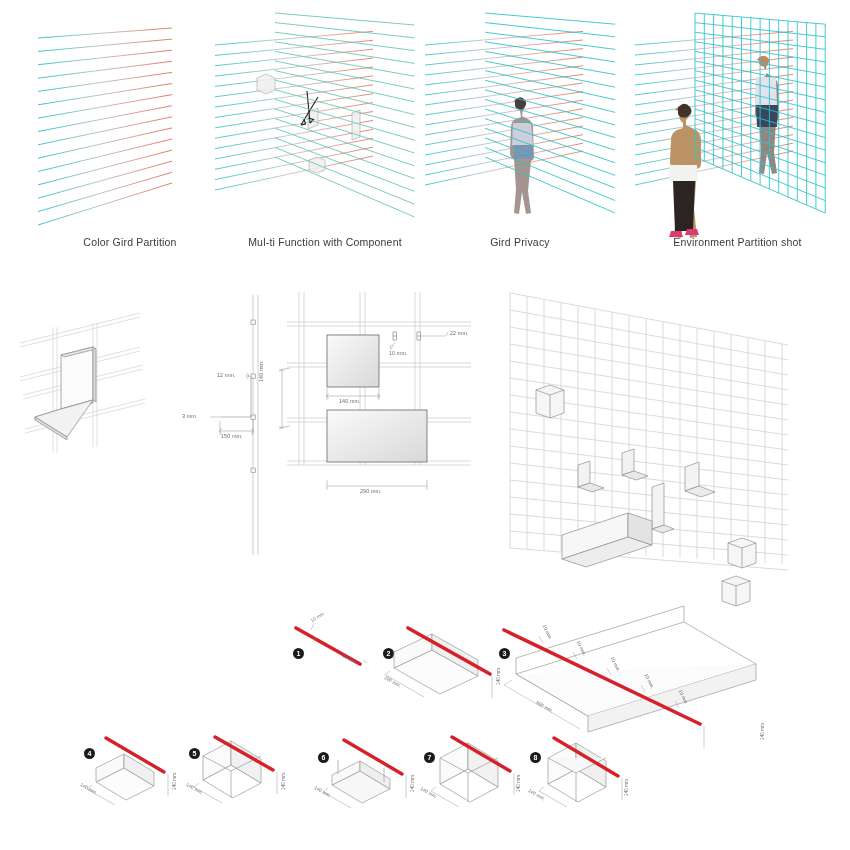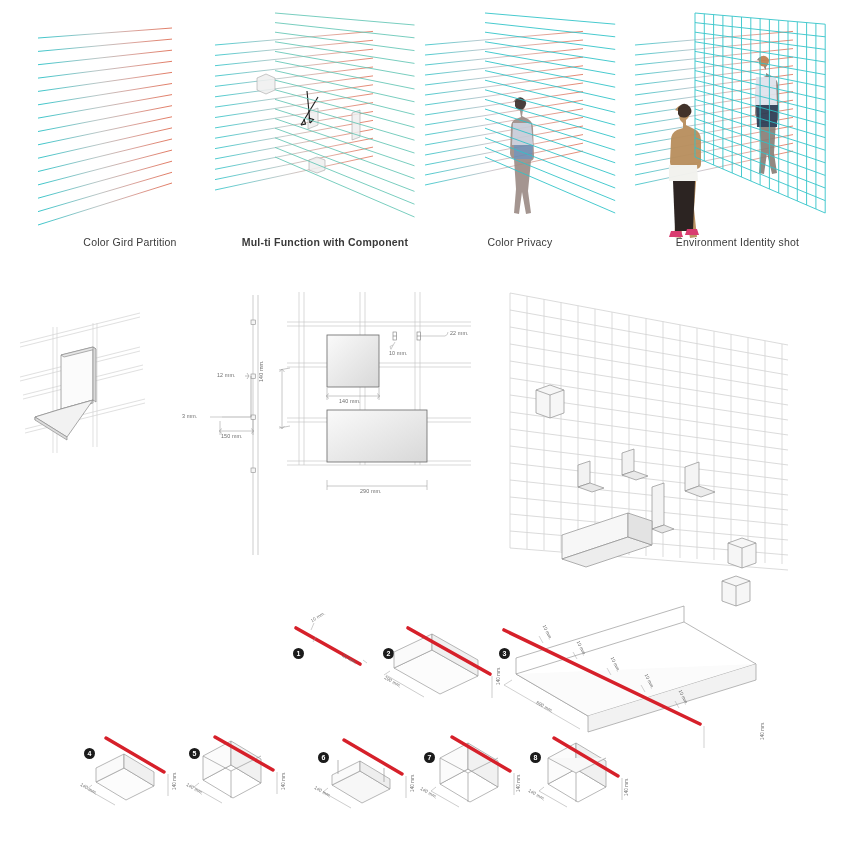--- a/index.html
+++ b/index.html
@@ -208,21 +208,21 @@
         <line x1="60" y1="94.4" x2="199.5" y2="135.2"></line>
         <line x1="60" y1="104" x2="199.5" y2="148"></line>
         <line x1="60" y1="113.6" x2="199.5" y2="160.8"></line>
         <line x1="60" y1="123.2" x2="199.5" y2="173.6"></line>
         <line x1="60" y1="132.8" x2="199.5" y2="186.4"></line>
         <line x1="60" y1="142.4" x2="199.5" y2="199.2"></line>
         <line x1="60" y1="152" x2="199.5" y2="212"></line>
       </g>
     </svg>
   </div>
-  <div class="cap" style="left:210px;top:236px;width:230px;font-weight:bold;">Mul-ti Function with Component</div>
+  <div class="cap" style="left:210px;top:236px;width:230px;">Mul-ti Function with Component</div>
 
   <div class="panel" style="left:425px;top:5px;">
     <svg width="230" height="245" viewBox="0 0 230 245">
       <defs>
         <linearGradient id="gp3a" x1="0" y1="1" x2="1" y2="0">
           <stop offset="0" stop-color="#2fc3c8"></stop>
             <stop offset="0.42" stop-color="#c6bfc6"></stop>
           <stop offset="0.7" stop-color="#dd9e92"></stop>
             <stop offset="1" stop-color="#e0735a"></stop>
         </linearGradient>
@@ -301,21 +301,21 @@
         <line x1="60" y1="94.4" x2="190.2" y2="132.6"></line>
         <line x1="60" y1="104" x2="190.2" y2="145.2"></line>
         <line x1="60" y1="113.6" x2="190.2" y2="157.8"></line>
         <line x1="60" y1="123.2" x2="190.2" y2="170.4"></line>
         <line x1="60" y1="132.8" x2="190.2" y2="183"></line>
         <line x1="60" y1="142.4" x2="190.2" y2="195.6"></line>
         <line x1="60" y1="152" x2="190.2" y2="208"></line>
       </g>
     </svg>
   </div>
-  <div class="cap" style="left:420px;top:236px;width:200px;">Color Privacy</div>
+  <div class="cap" style="left:420px;top:236px;width:200px;">Gird Privacy</div>
 
   <div class="panel" style="left:635px;top:5px;">
     <svg width="215" height="245" viewBox="0 0 215 245">
       <defs>
         <linearGradient id="gp4a" x1="0" y1="1" x2="1" y2="0">
           <stop offset="0" stop-color="#2fc3c8"></stop>
             <stop offset="0.42" stop-color="#c6bfc6"></stop>
           <stop offset="0.7" stop-color="#dd9e92"></stop>
             <stop offset="1" stop-color="#e0735a"></stop>
         </linearGradient>
@@ -399,21 +399,21 @@
         <line x1="60" y1="94.4" x2="190.2" y2="132.6"></line>
         <line x1="60" y1="104" x2="190.2" y2="145.2"></line>
         <line x1="60" y1="113.6" x2="190.2" y2="157.8"></line>
         <line x1="60" y1="123.2" x2="190.2" y2="170.4"></line>
         <line x1="60" y1="132.8" x2="190.2" y2="183"></line>
         <line x1="60" y1="142.4" x2="190.2" y2="195.6"></line>
         <line x1="60" y1="152" x2="190.2" y2="208"></line>
       </g>
     </svg>
   </div>
-  <div class="cap" style="left:625px;top:236px;width:225px;">Environment Identity shot</div>
+  <div class="cap" style="left:625px;top:236px;width:225px;">Environment Partition shot</div>
 
   <div class="mid" style="left:15px;top:325px;">
     <svg width="170" height="140" viewBox="0 0 170 140">
       <g stroke="#d2d2d2" stroke-width="0.7" fill="none">
         <path d="M5,18 L125,-12"></path>
           <path d="M5,22 L125,-8"></path>
         <path d="M5,52 L125,22"></path>
           <path d="M5,56 L125,26"></path>
         <path d="M8,70 L128,40"></path>
           <path d="M8,74 L128,44"></path>

